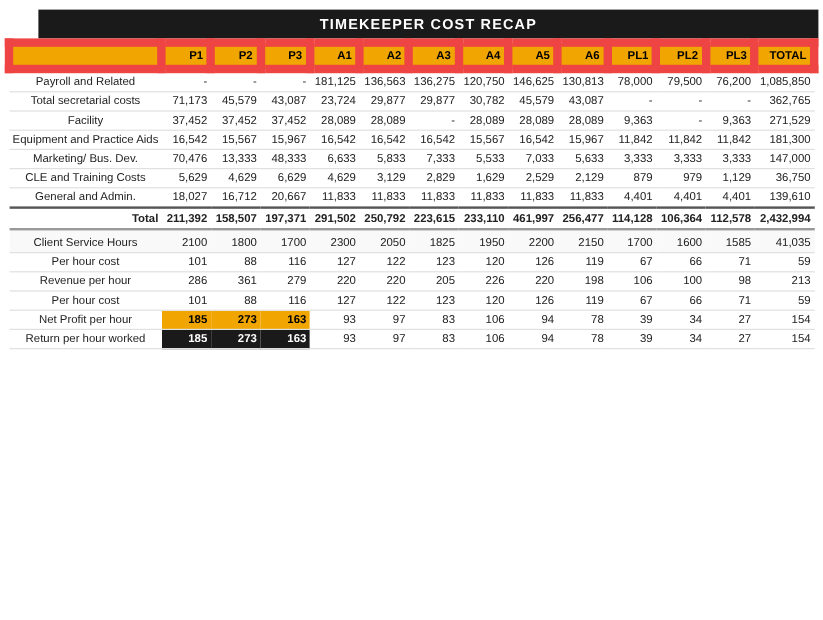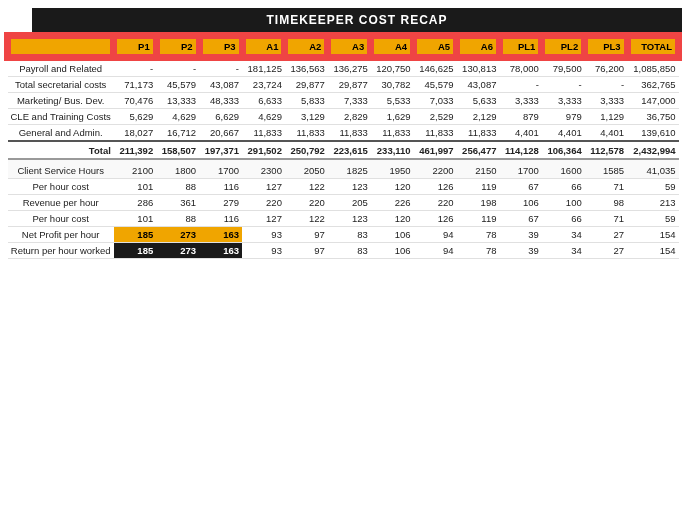--- a/index.html
+++ b/index.html
@@ -127,20 +127,52 @@
           <td>29,877</td>
           <td>30,782</td>
           <td>45,579</td>
           <td>43,087</td>
           <td>-</td>
           <td>-</td>
           <td>-</td>
           <td>362,765</td>
         </tr>
         <tr>
+          <td class="first-col">Facility</td>
+          <td>37,452</td>
+          <td>37,452</td>
+          <td>37,452</td>
+          <td>28,089</td>
+          <td>28,089</td>
+          <td>-</td>
+          <td>28,089</td>
+          <td>28,089</td>
+          <td>28,089</td>
+          <td>9,363</td>
+          <td>-</td>
+          <td>9,363</td>
+          <td>271,529</td>
+        </tr>
+        <tr>
+          <td class="first-col">Equipment and Practice Aids</td>
+          <td>16,542</td>
+          <td>15,567</td>
+          <td>15,967</td>
+          <td>16,542</td>
+          <td>16,542</td>
+          <td>16,542</td>
+          <td>15,567</td>
+          <td>16,542</td>
+          <td>15,967</td>
+          <td>11,842</td>
+          <td>11,842</td>
+          <td>11,842</td>
+          <td>181,300</td>
+        </tr>
+        <tr>
           <td class="first-col">Marketing/ Bus. Dev.</td>
           <td>70,476</td>
           <td>13,333</td>
           <td>48,333</td>
           <td>6,633</td>
           <td>5,833</td>
           <td>7,333</td>
           <td>5,533</td>
           <td>7,033</td>
           <td>5,633</td>

